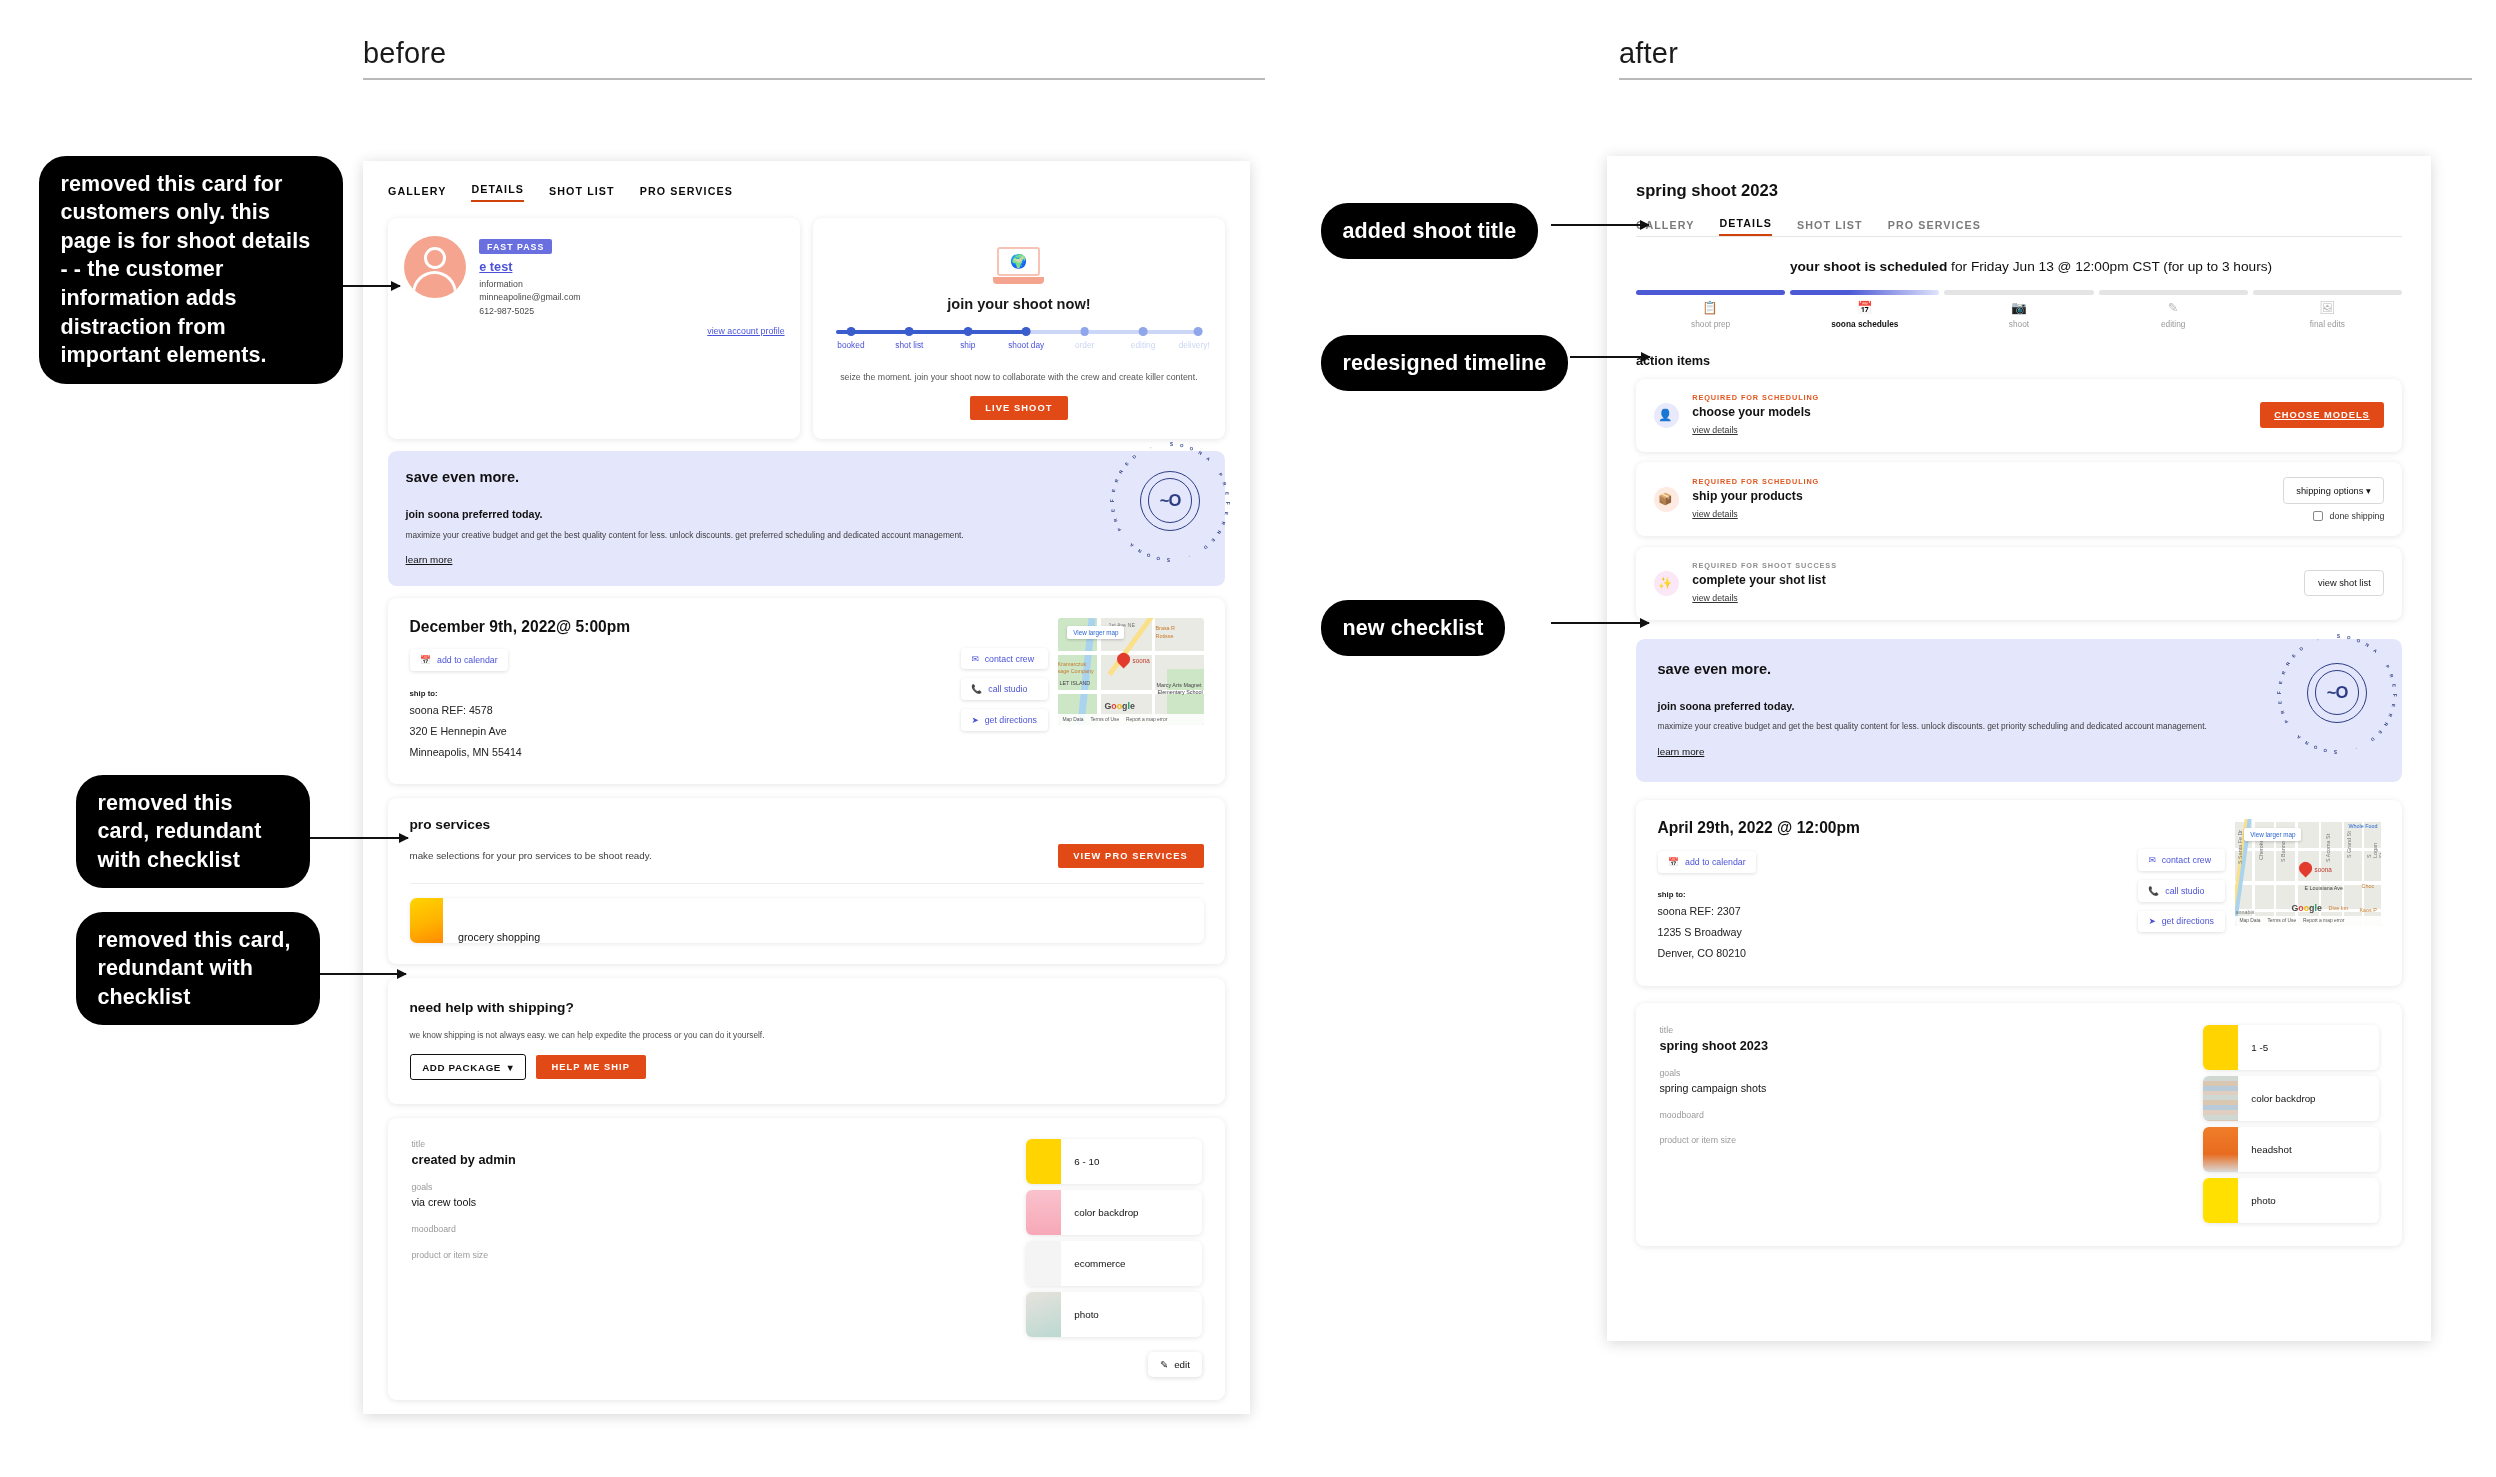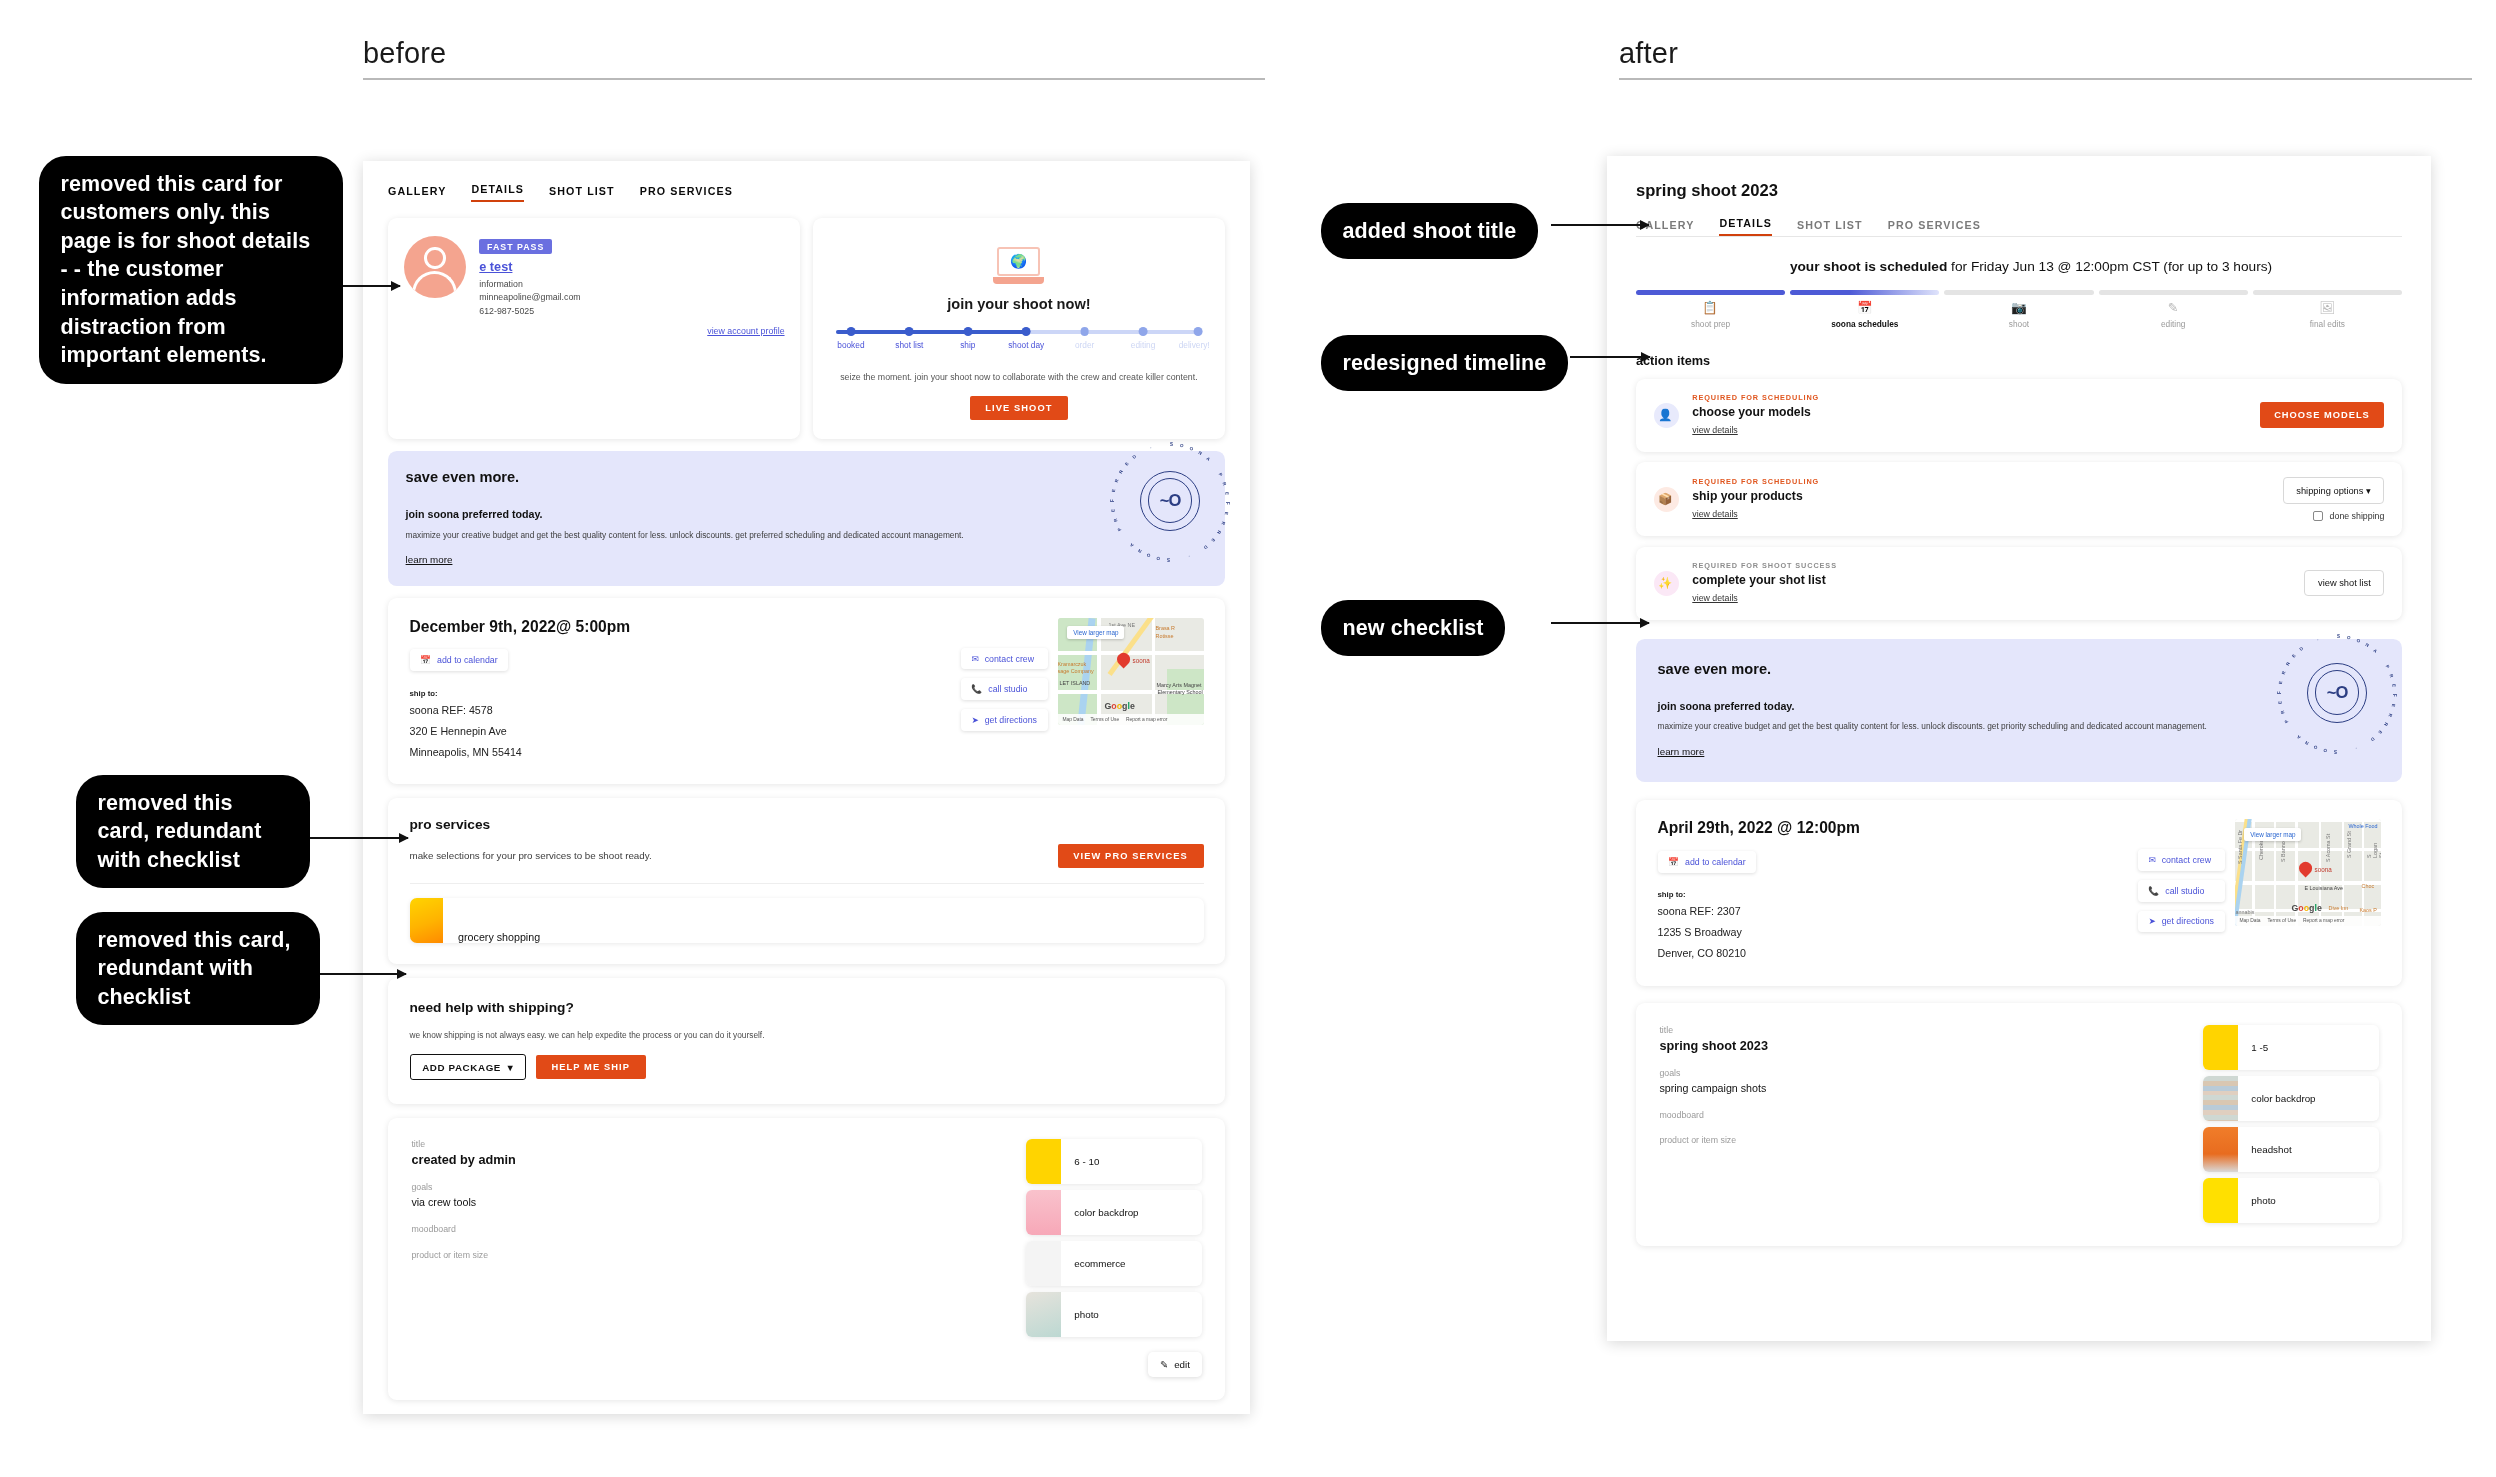--- a/index.html
+++ b/index.html
@@ -263,21 +263,21 @@
     display: flex; align-items: center; justify-content: center; font-size: 11.7px;
   }
   .ai-mid { flex: 1; }
   .ai-kicker { font-size: 7.3px; font-weight: 700; letter-spacing: 0.9px; color: #e0561f; }
   .ai-kicker.gray { color: #8e8e8e; }
   .ai-title { font-size: 12.2px; font-weight: 700; color: #111; margin-top: 2.9px; }
   .ai-link { font-size: 8.8px; color: #333; text-decoration: underline; display: inline-block; margin-top: 5.9px; }
   .ai-right { display: flex; flex-direction: column; align-items: flex-end; gap: 7.8px; }
   .btn-cta {
     background: #e14a17; color: #fff; font-size: 9.3px; font-weight: 700;
-    letter-spacing: 1px; padding: 7.8px 14.6px; border-radius: 2.9px;
+    letter-spacing: 1px; padding: 7.8px 14.6px; border-radius: 2.9px; text-decoration: underline;
   }
   .btn-ghost {
     background: #fff; border: 1px solid #d8d8d8; border-radius: 3.9px;
     padding: 6.8px 12.7px; font-size: 9.3px; color: #111;
   }
   .chk-row { display: flex; align-items: center; gap: 6.8px; font-size: 8.8px; color: #333; }
   .chk-box { width: 9.8px; height: 9.8px; border: 1.2px solid #888; border-radius: 2px; }
 </style>
 </head>
 <body>

